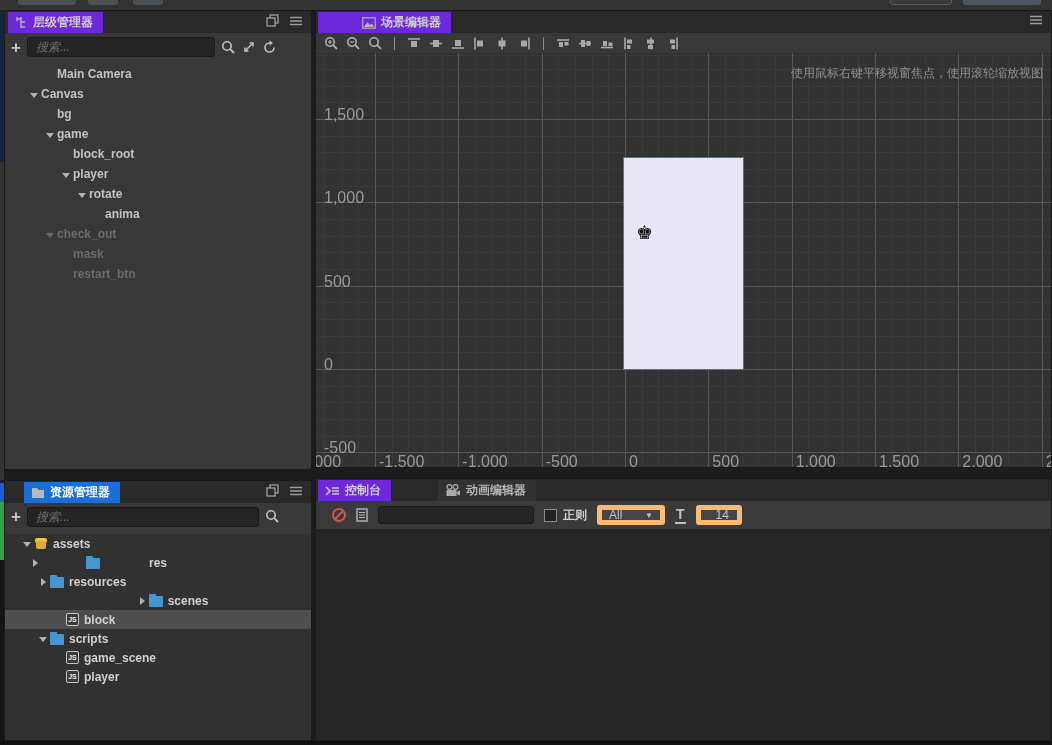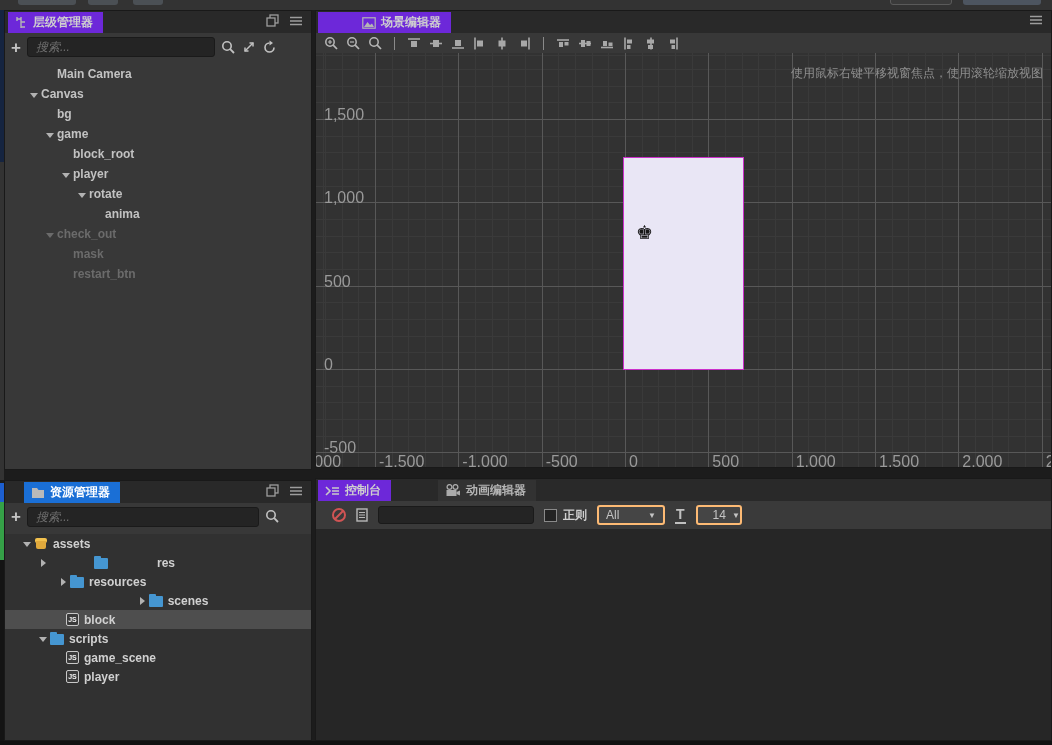--- a/index.html
+++ b/index.html
@@ -64,21 +64,21 @@
   .piece { position:absolute; font-size:19px; line-height:1; color:#151515;
            font-family:"DejaVu Sans",sans-serif; }
 
   
   .st-sep { width:1px; height:13px; background:#8a8a8a; margin:0 8px; }
   .sticon { width:22px; height:18px; display:flex; align-items:center; justify-content:center; }
   svg.ic { display:block; }
 
   
   .c-check { width:13px; height:13px; background:#232323; border:1px solid #8a8a8a; }
-  .dd { background:#454545; border:2px solid #fdba74; border-radius:3px; color:#c4c4c4; font-size:12px;
+  .dd { background:#454545; border:5px solid #fdba74; border-radius:3px; color:#c4c4c4; font-size:12px;
         display:flex; align-items:center; justify-content:space-between; padding:0 7px; height:20px; }
   .dd .car { font-size:8px; color:#c4c4c4; margin-left:6px; }
   .t-ico { color:#c0c0c0; font-size:14px; font-weight:bold; border-bottom:2px solid #c0c0c0; line-height:1; padding:0 1px 1px; }
   .noslash { position:relative; width:14px; height:14px; border:2px solid #d05454; border-radius:50%; }
   .noslash::after { content:""; position:absolute; left:-1px; top:4px; width:12px; height:2px; background:#d05454; transform:rotate(-45deg); }
   .lbl { white-space:nowrap; }
 </style>
 </head>
 <body>
 
@@ -213,26 +213,26 @@
             <path d="M9.2 9.2 L13 13" stroke="#c2c2c2" stroke-width="1.8"></path>
           </svg>
       </span>
     </div>
     <div class="tree" style="top:53px;bottom:0;background:#313131;">
         <div class="a-row" style="padding-left: 16px;">
           <span class="tri down"></span>
           <span class="fico bucket"></span>
           <span class="lbl">assets</span>
         </div>
-        <div class="a-row" style="padding-left: 32px; gap: 44px;">
+        <div class="a-row" style="padding-left: 24px; gap: 44px;">
           <span class="tri right"></span>
           <span class="fico folder"></span>
           <span class="lbl">res</span>
         </div>
-        <div class="a-row" style="padding-left: 32px; margin-left: 20px;">
+        <div class="a-row" style="padding-left: 32px;">
           <span class="tri right"></span>
           <span class="fico folder"></span>
           <span class="lbl">resources</span>
         </div>
         <div class="a-row" style="padding-left: 28px; justify-content: center;">
           <span class="tri right"></span>
           <span class="fico folder"></span>
           <span class="lbl">scenes</span>
         </div>
         <div class="a-row selected" style="padding-left: 48px;">

